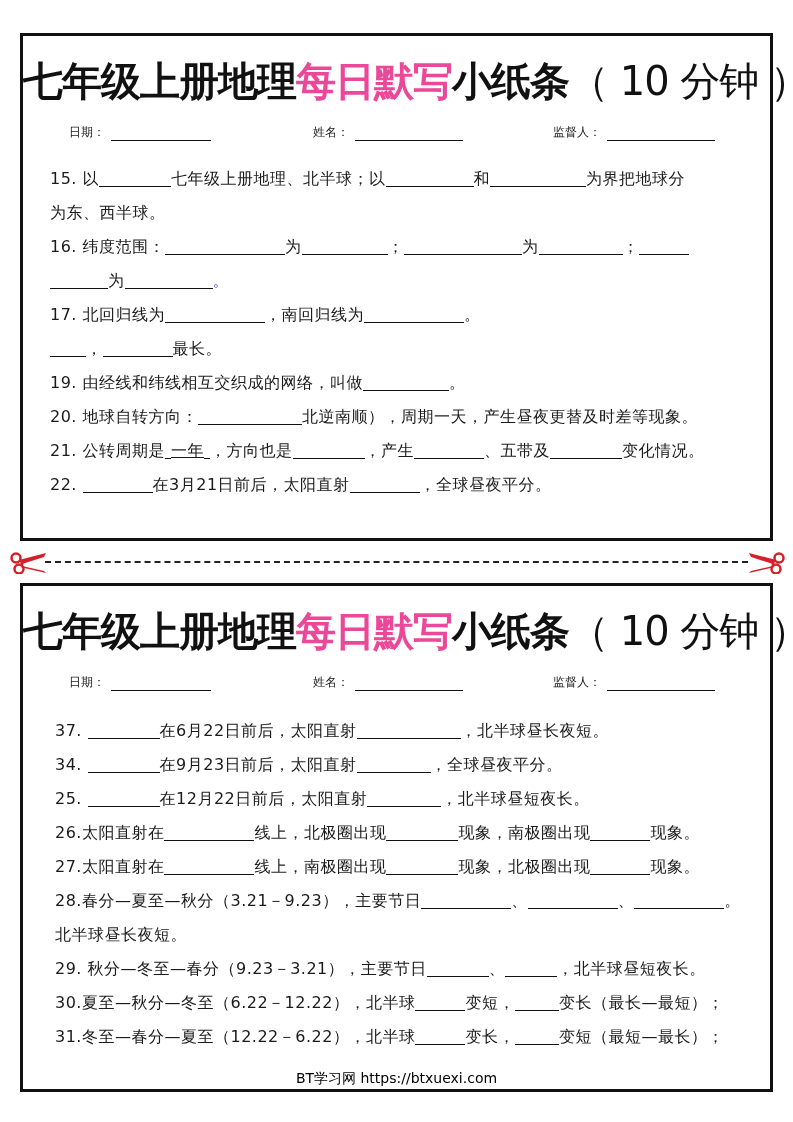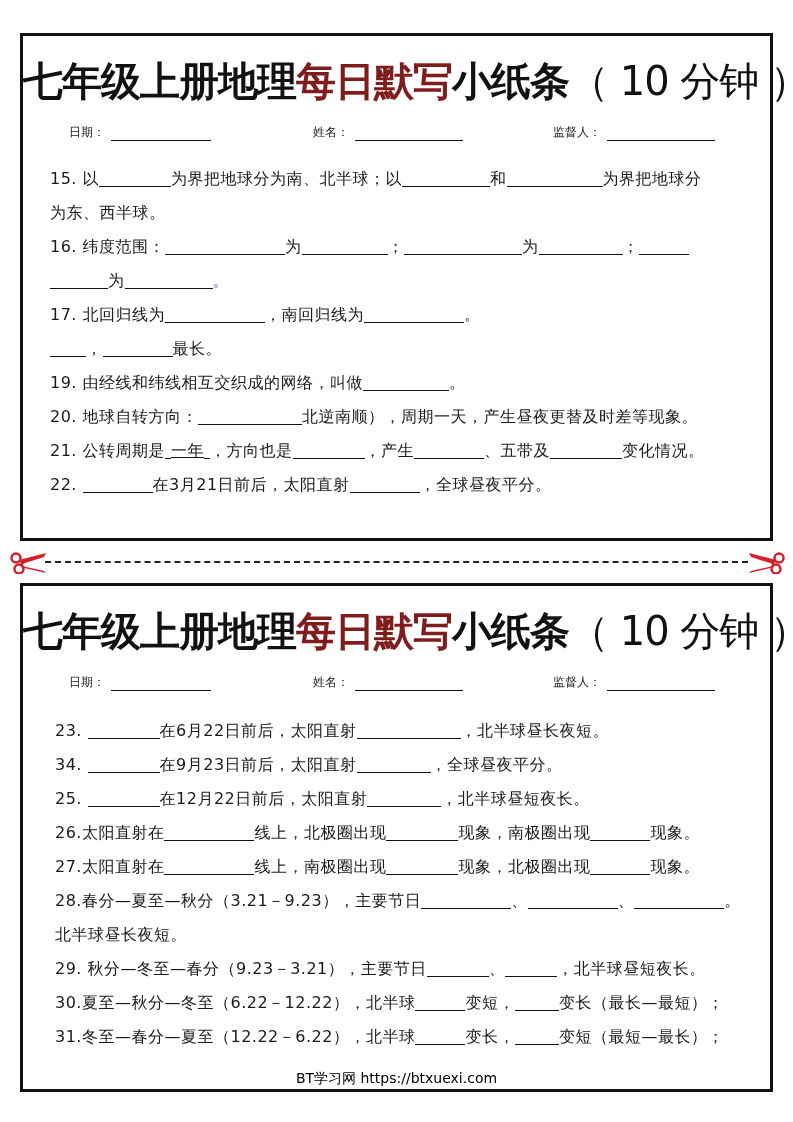--- a/index.html
+++ b/index.html
@@ -11,21 +11,21 @@
       position: absolute; left: 20px; width: 753px;
       border: 3px solid #111; box-sizing: border-box; background: #fff;
     }
     .card.top { top: 33px; height: 508px; }
     .card.bottom { top: 583px; height: 509px; }
     .title {
       position: absolute; left: 0; right: 0; top: 18px; text-align: center;
       font-size: 40px; font-weight: bold; letter-spacing: -1px; white-space: nowrap;
       color: #111;
     }
-    .title .red { color: #7f1d1d; }
+    .title .red { color: #ec4899; }
     .title .paren { font-weight: normal; }
     .meta {
       position: absolute; top: 86px; left: 0; right: 0; height: 26px;
       font-size: 12px;
     }
     .meta .field { position: absolute; top: 0; white-space: nowrap; }
     .meta .blank {
       display: inline-block; border-bottom: 1.5px solid #111; height: 18px; vertical-align: bottom;
       margin-left: 6px;
     }
@@ -62,21 +62,21 @@
   <div class="meta">
     <div class="field" style="left:46px"><span>日期：</span><span class="blank" style="width:100px"></span></div>
     <div class="field" style="left:290px"><span>姓名：</span><span class="blank" style="width:108px"></span></div>
     <div class="field" style="left:530px"><span>监督人：</span><span class="blank" style="width:108px"></span></div>
   </div>
 
   <div class="lines" style="top:126px;">
 
     <div class="line">
       <span>15.</span>
-      <span>以</span><span class="u" style="width:72px"></span><span>为界把地球分为南、北半球；以</span><span class="u" style="width:88px"></span><span>和</span><span class="u" style="width:96px"></span><span>为界把地球分</span>
+      <span>以</span><span class="u" style="width:72px"></span><span>七年级上册地理、北半球；以</span><span class="u" style="width:88px"></span><span>和</span><span class="u" style="width:96px"></span><span>为界把地球分</span>
     </div>
     <div class="line">
       <span>为东、西半球。</span>
     </div>
 
     <div class="line">
       <span>16.</span>
       <span>纬度范围：</span><span class="u" style="width:120px"></span><span>为</span><span class="u" style="width:86px"></span><span>；</span><span class="u" style="width:118px"></span><span>为</span><span class="u" style="width:84px"></span><span>；</span><span class="u" style="width:50px"></span>
     </div>
     <div class="line">
@@ -138,21 +138,21 @@
   </div>
   <div class="meta">
     <div class="field" style="left:46px"><span>日期：</span><span class="blank" style="width:100px"></span></div>
     <div class="field" style="left:290px"><span>姓名：</span><span class="blank" style="width:108px"></span></div>
     <div class="field" style="left:530px"><span>监督人：</span><span class="blank" style="width:108px"></span></div>
   </div>
 
   <div class="lines" style="top:128px; left:32px;">
 
     <div class="line">
-      <span>23.</span>
+      <span>37.</span>
       <span class="u" style="width:72px"></span><span>在6月22日前后，太阳直射</span><span class="u" style="width:104px"></span><span>，北半球昼长夜短。</span>
     </div>
 
     <div class="line">
       <span>34.</span>
       <span class="u" style="width:72px"></span><span>在9月23日前后，太阳直射</span><span class="u" style="width:74px"></span><span>，全球昼夜平分。</span>
     </div>
 
     <div class="line">
       <span>25.</span>

